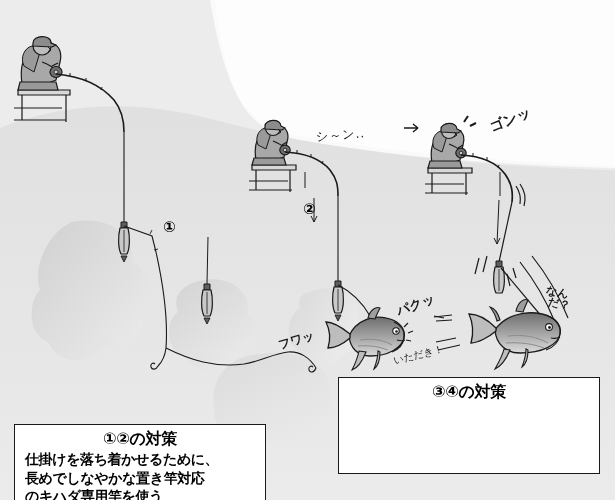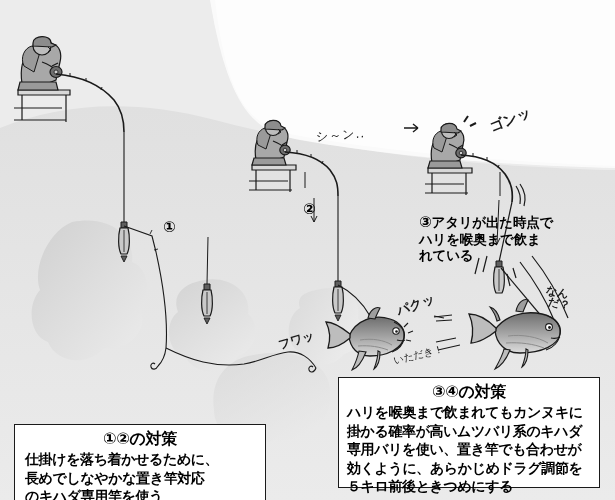--- a/index.html
+++ b/index.html
@@ -117,21 +117,21 @@
     letter-spacing: -0.4px;
     padding: 0 6px 4px 8px;
   }
   #tipbox-left {
     left: 14px; top: 392px;
     width: 252px; height: 93px; margin-top: 32px;
   }
   #tipbox-left .body { text-align: left; padding-left: 10px; }
   #tipbox-right {
     left: 338px; top: 377px;
-    width: 262px; height: 111px;
+    width: 262px; height: 97px;
   }
 </style>
 </head>
 <body>
 
 <div id="stage">
 
   <svg class="water-svg" viewBox="0 0 615 500">
     <defs>
       <linearGradient id="seaGrad" x1="0" y1="0" x2="0" y2="1">
@@ -355,45 +355,35 @@
   </svg>
 
   <div class="callout" id="callout-1">
     <div class="num">①</div>
   </div>
 
   <div class="callout" id="callout-2">
     <div class="num">②</div>
   </div>
 
-  <div class="callout" id="callout-3">
-    <div><span class="num">③</span><span>アタリが出た時点で
-ハリを喉奥まで飲ま
-れている</span></div>
-  </div>
 
   <div class="sfx" id="sfx-shiin">シ～ン..</div>
   <div class="sfx" id="sfx-gon">ゴンッ</div>
   <div class="sfx" id="sfx-fuwa">フワッ</div>
   <div class="sfx" id="sfx-paku">パクッ</div>
   <div class="sfx" id="sfx-itadaki">いただき！</div>
   <div class="sfx" id="sfx-nanda">
     <span>なん</span>
     <span class="l2">だ？</span>
   </div>
 
   <div class="tipbox" id="tipbox-left">
     <div class="title">①②の対策</div>
     <div class="body">仕掛けを落ち着かせるために、
 長めでしなやかな置き竿対応
 のキハダ専用竿を使う</div>
   </div>
 
   <div class="tipbox" id="tipbox-right">
     <div class="title">③④の対策</div>
-    <div class="body">ハリを喉奥まで飲まれてもカンヌキに
-掛かる確率が高いムツバリ系のキハダ
-専用バリを使い、置き竿でも合わせが
-効くように、あらかじめドラグ調節を
-５キロ前後ときつめにする</div>
   </div>
 
 </div>
 
 </body></html>

